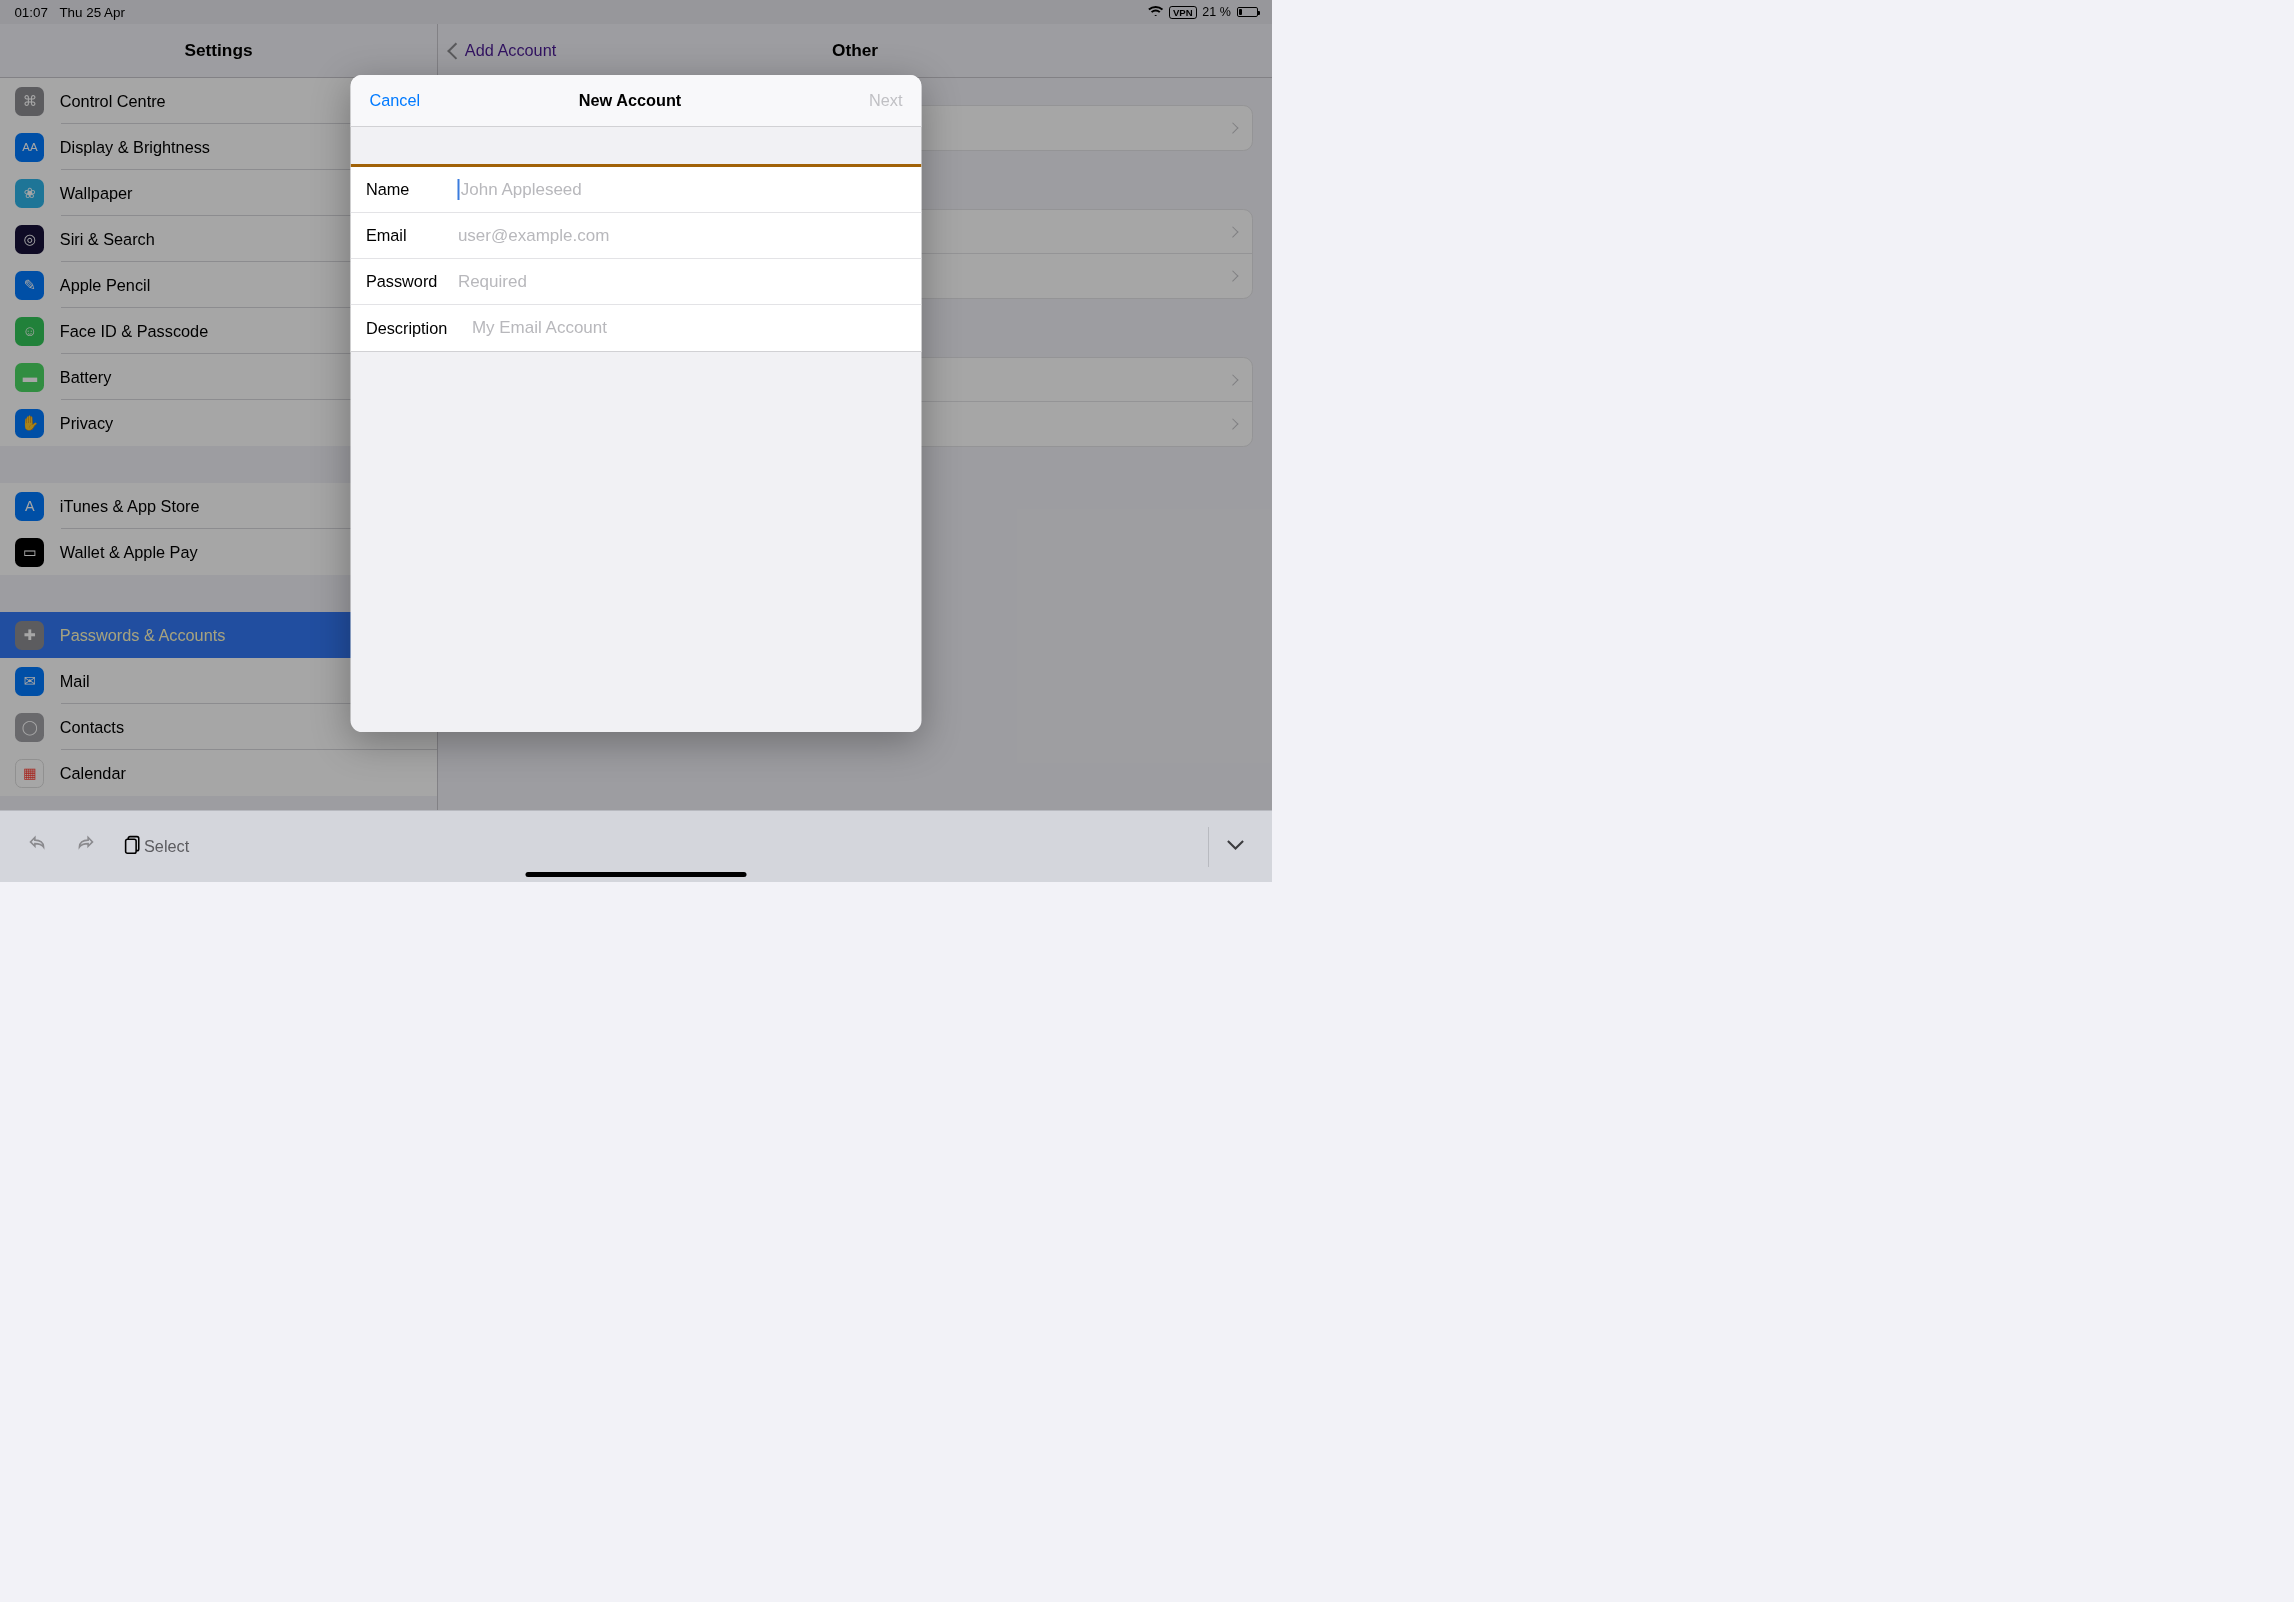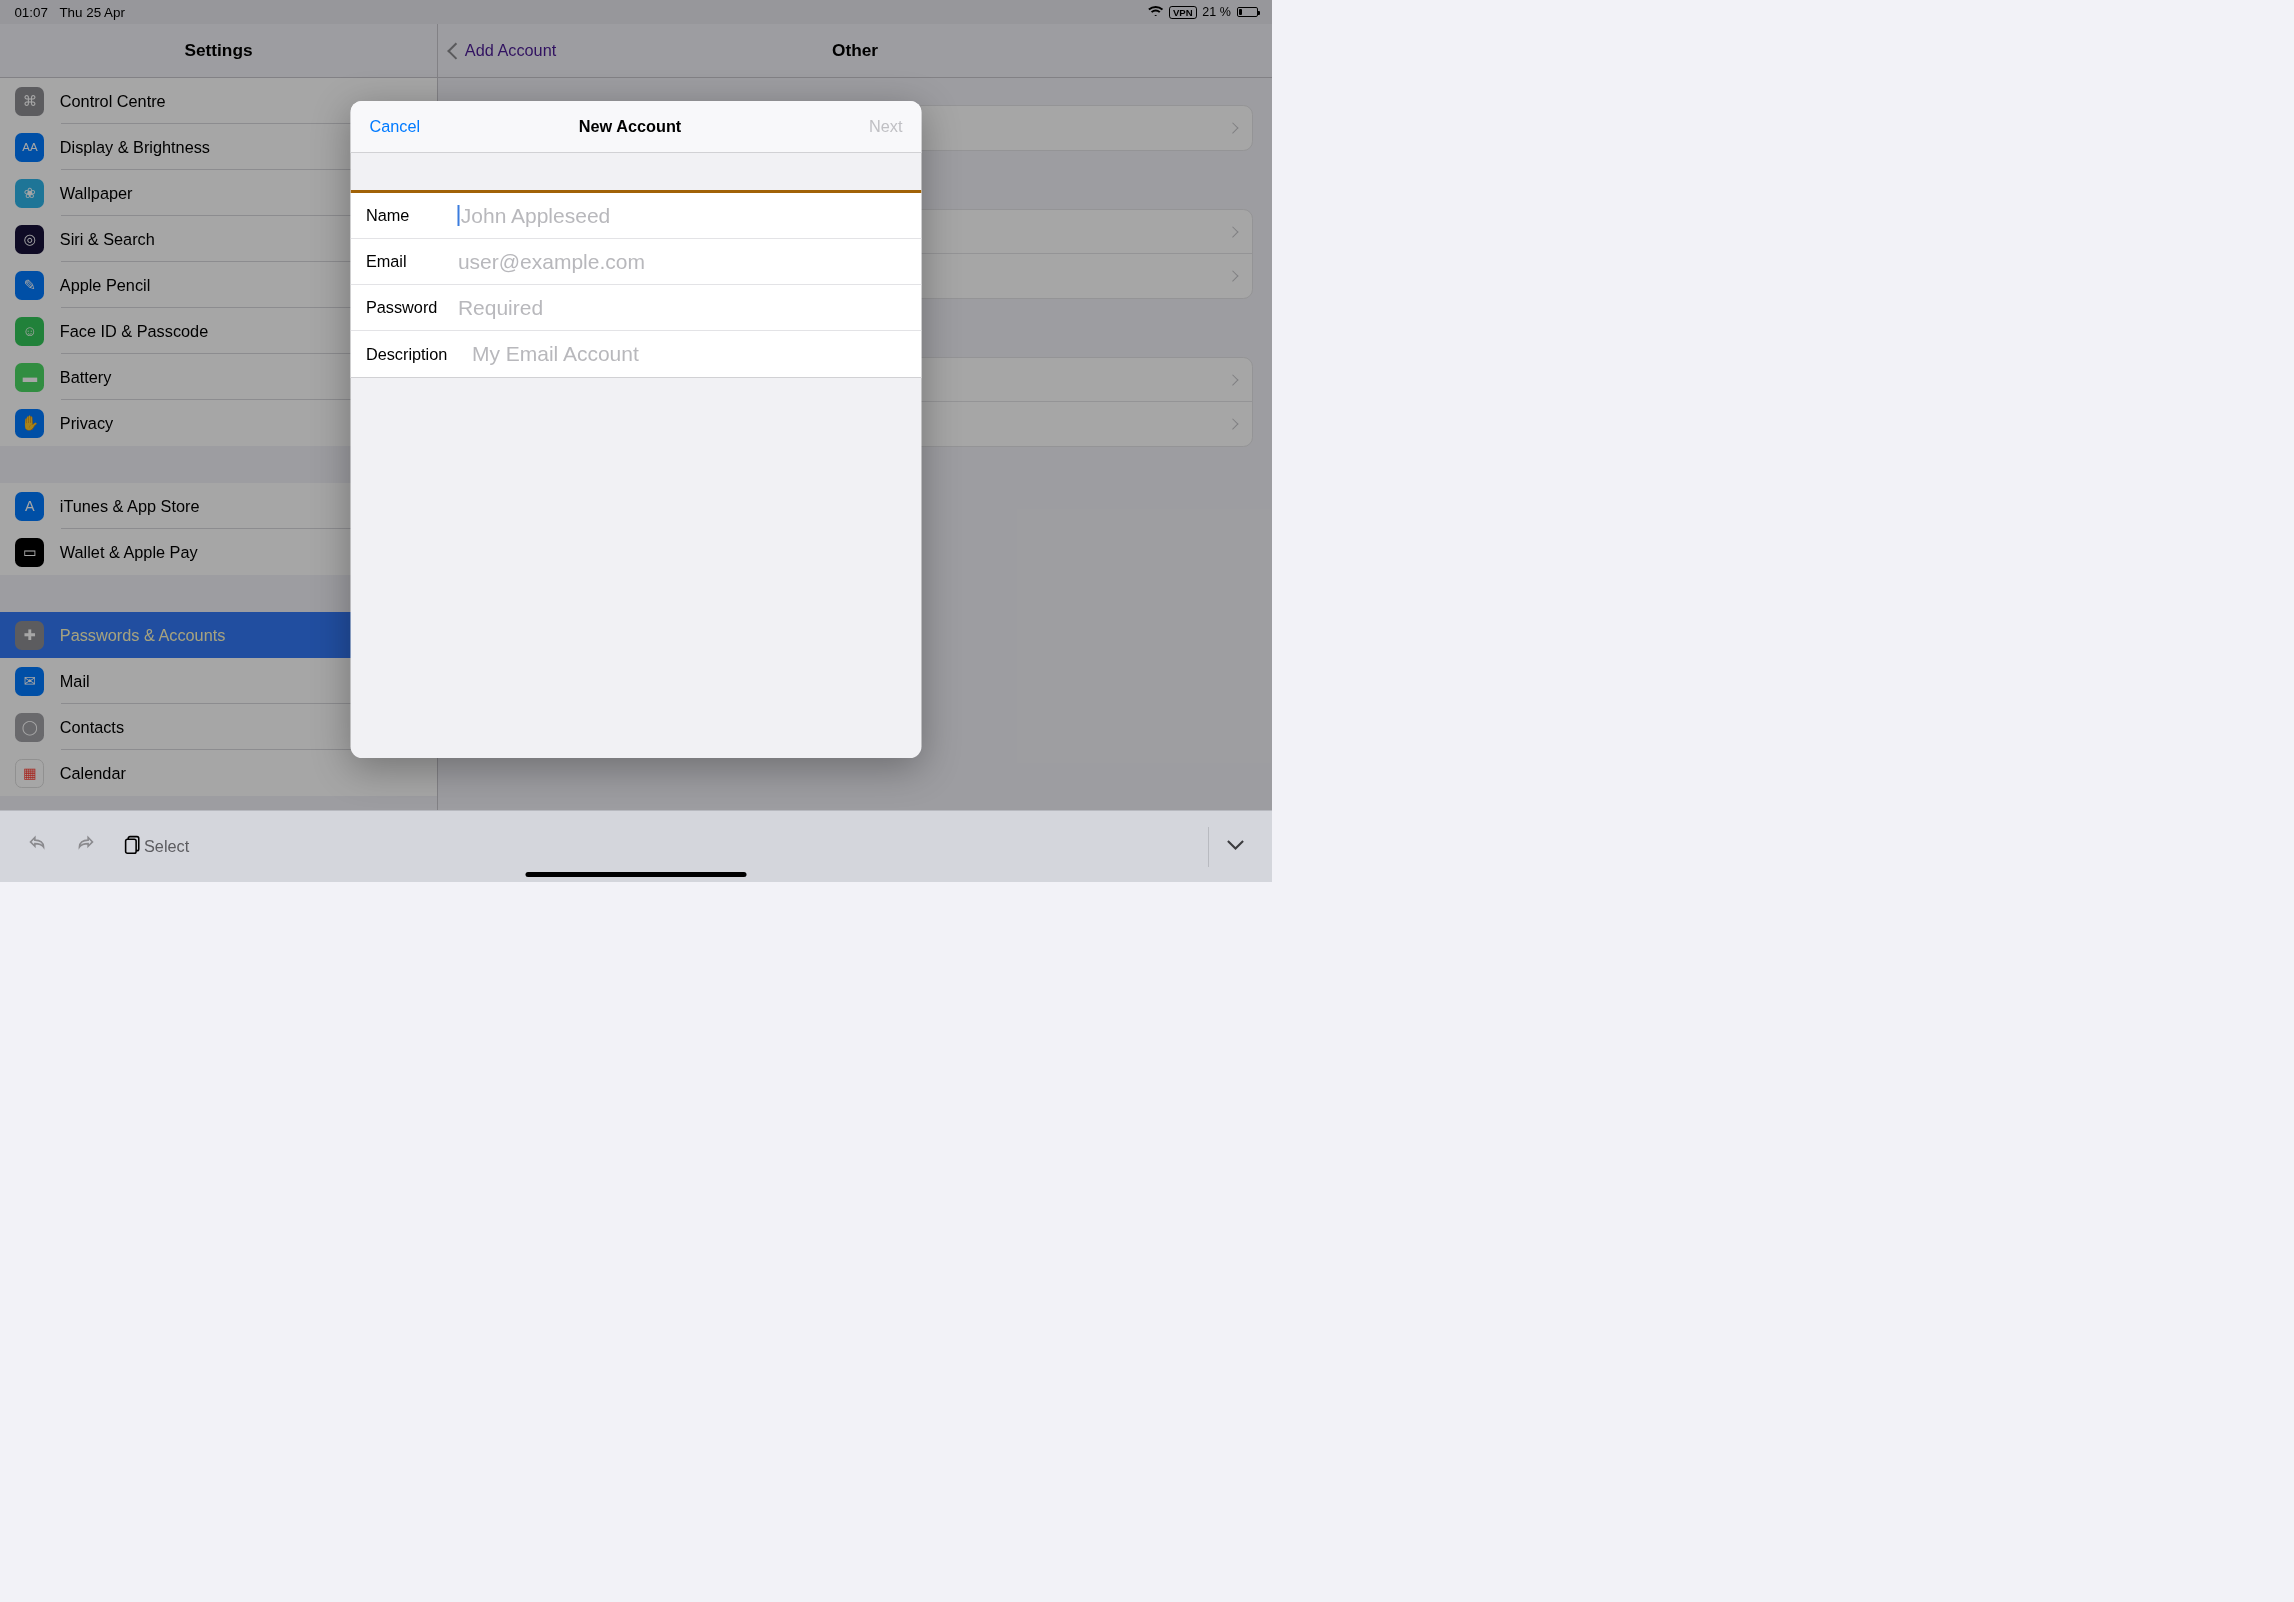--- a/index.html
+++ b/index.html
@@ -135,42 +135,41 @@
 
   
   .modal{
     position:absolute;
     top:75px; left:50%; transform:translateX(-50%);
     width:571px; height:657px;
     background:#f1f1f4;
     border-radius:11.5px;
     overflow:hidden;
     box-shadow:0 9.6px 38px rgba(0,0,0,.3);
-    margin-top:26px;
   }
   .modal-header{
     height:52px;background:#f8f8fa;
     border-bottom:1px solid #d1d1d4;
     display:flex;align-items:center;justify-content:space-between;
     padding:0 19px;
     position:relative;
   }
   .modal-cancel{ color:#007aff; font-size:16.3px; }
   .modal-next{ color:#c0c0c4; font-size:16.3px; }
   .modal-title{ position:absolute;left:0;right:12px;text-align:center;font-size:16.3px;font-weight:600;pointer-events:none;}
   .modal-section-gap{height:37px;}
   .modal-form{ background:#fff; border-top:3px solid #a16207; border-bottom:1px solid #d1d1d4;}
   .form-row{
     display:flex;align-items:center;height:46px;padding:0 15.4px;
     border-bottom:1px solid #e3e3e6;
   }
   .form-row:last-child{border-bottom:none;}
   .form-label{ width:92px; font-size:16.3px; color:#000;}
   .form-input{
-    flex:1;border:none;outline:none;font-size:21px;background:transparent;
+    flex:1;border:none;outline:none;font-size:17px;background:transparent;
   }
   .form-input::placeholder{color:#b8b8bc;}
   .cursor{
     display:inline-block;width:1.9px;height:21px;background:#3b7cde;
     margin-right:1px;
     vertical-align:middle;
   }
 
   
   .kb-toolbar{

